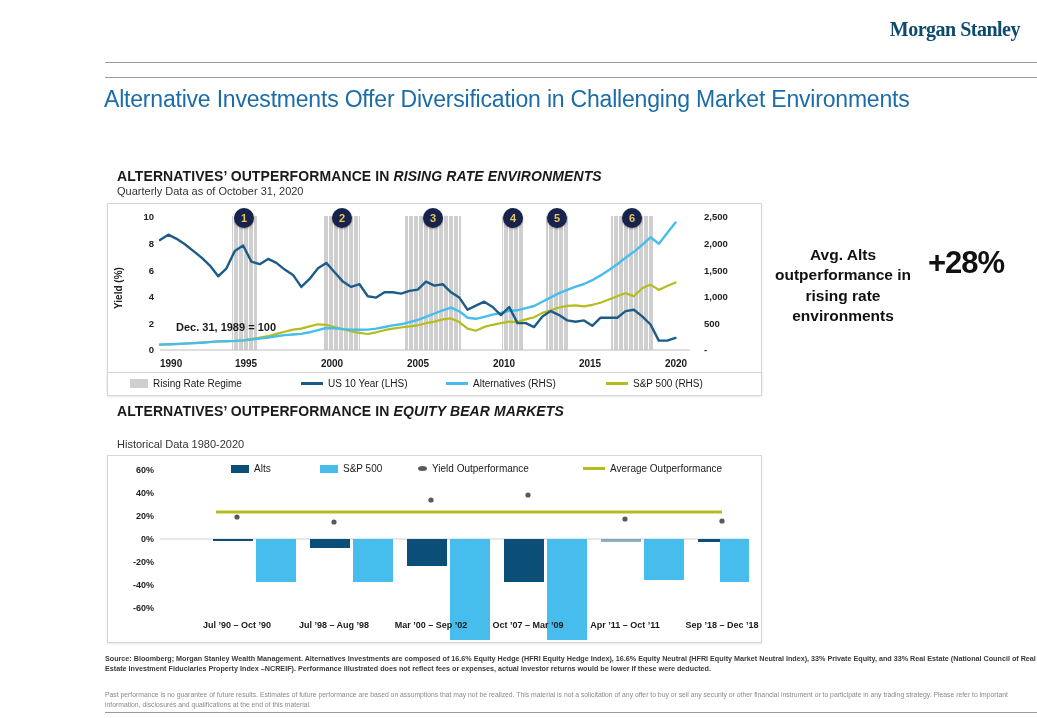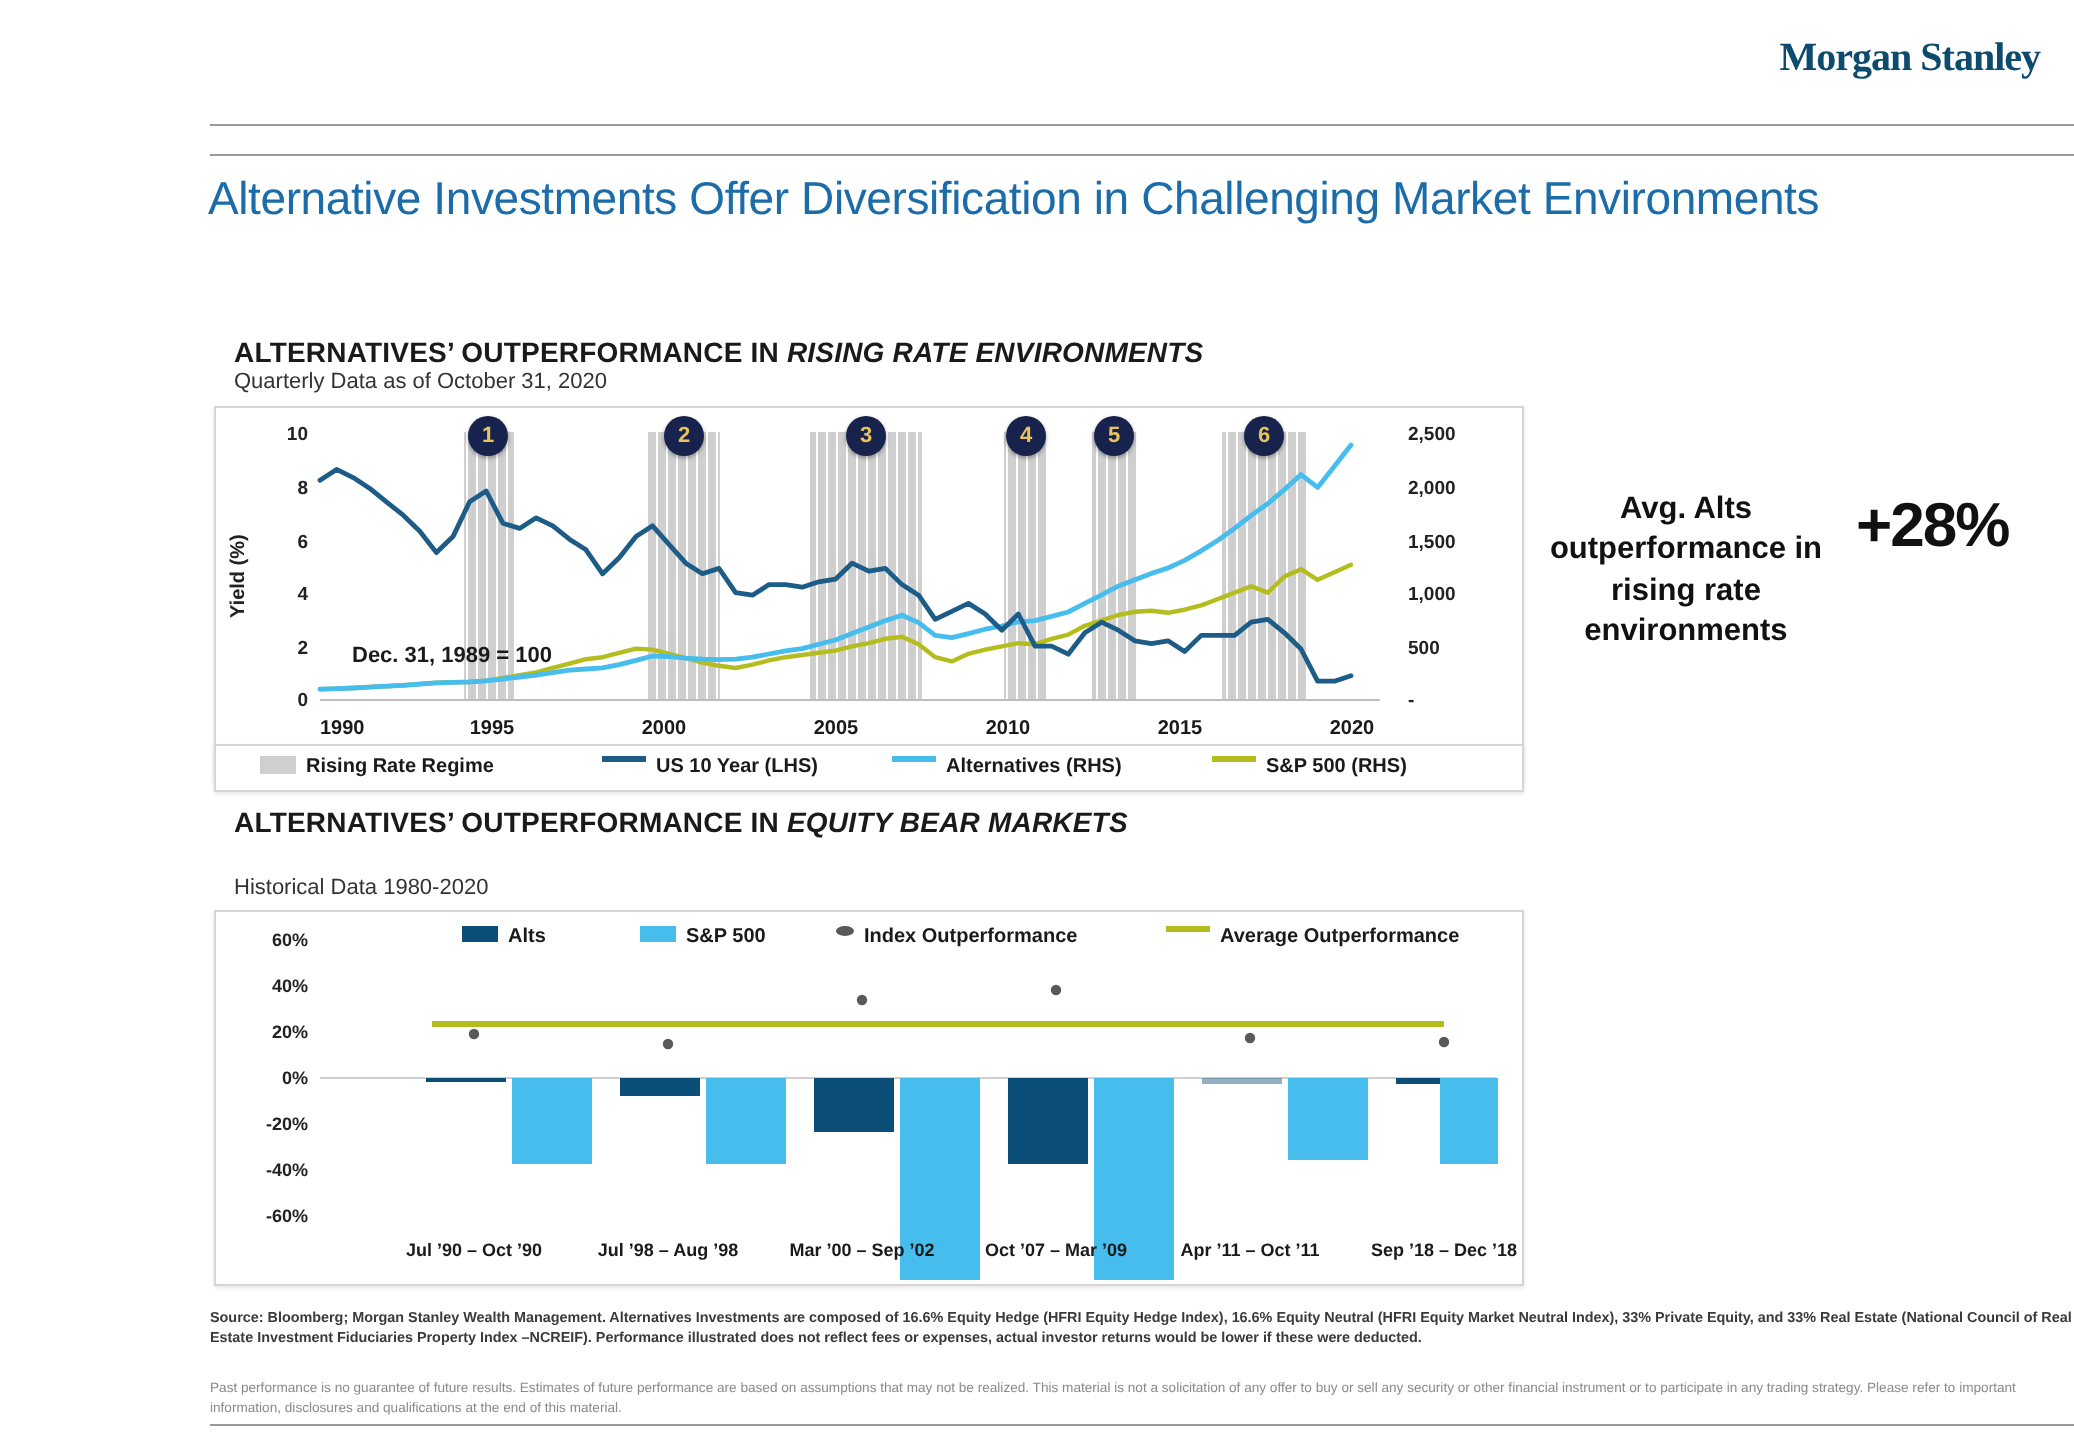--- a/index.html
+++ b/index.html
@@ -34,22 +34,22 @@
 
   
   #chart1{left:107px;top:203px;width:653px;height:186px;}
   #chart1-legend{left:107px;top:372px;width:653px;height:22px;}
 
   .badge{position:absolute;width:20px;height:20px;border-radius:50%;
          background:#17234d;color:#e8c55a;font-size:11px;font-weight:700;
          display:flex;align-items:center;justify-content:center;
          box-shadow:0 1px 2px rgba(0,0,0,.35);}
 
-  .legend-row{position:absolute;display:flex;align-items:flex-start;gap:5px;
-              font-size:10px;font-weight:700;color:#1a1a1a;white-space:nowrap;}
+  .legend-row{position:absolute;display:flex;align-items:center;gap:5px;
+              font-size:10px;font-weight:400;color:#1a1a1a;white-space:nowrap;}
   .swatch{display:inline-block;width:18px;height:9px;}
   .swatch.line{height:3px;width:22px;}
 
   
   #chart2{left:107px;top:455px;width:653px;height:186px;}
 
   
   .callout{position:absolute;display:flex;gap:10px;}
   .callout .txt{font-size:15.5px;font-weight:700;line-height:1.32;
                 text-align:center;color:#111;width:150px;}
@@ -240,21 +240,21 @@
     <div class="legend-row" style="left:123px;top:7px;">
       <span class="swatch" style="background:#0b4f79;height:8px;"></span>
       <span>Alts</span>
     </div>
     <div class="legend-row" style="left:212px;top:7px;">
       <span class="swatch" style="background:#46bdec;height:8px;"></span>
       <span>S&amp;P 500</span>
     </div>
     <div class="legend-row" style="left:310px;top:7px;">
       <span style="display:inline-block;width:9px;height:5px;border-radius:50%;background:#595959;"></span>
-      <span>Index Outperformance</span>
+      <span>Yield Outperformance</span>
     </div>
     <div class="legend-row" style="left:475px;top:7px;">
       <span class="swatch line" style="background:#b5bd1e;"></span>
       <span>Average Outperformance</span>
     </div>
   </div>
 
 
   <div class="src">Source: Bloomberg; Morgan Stanley Wealth Management. Alternatives Investments are composed of 16.6% Equity Hedge (HFRI Equity Hedge Index), 16.6% Equity Neutral (HFRI Equity Market Neutral Index), 33% Private Equity, and 33% Real Estate (National Council of Real Estate Investment Fiduciaries Property Index –NCREIF). Performance illustrated does not reflect fees or expenses, actual investor returns would be lower if these were deducted.</div>
   <div class="disc">Past performance is no guarantee of future results. Estimates of future performance are based on assumptions that may not be realized. This material is not a solicitation of any offer to buy or sell any security or other financial instrument or to participate in any trading strategy. Please refer to important information, disclosures and qualifications at the end of this material.</div>

